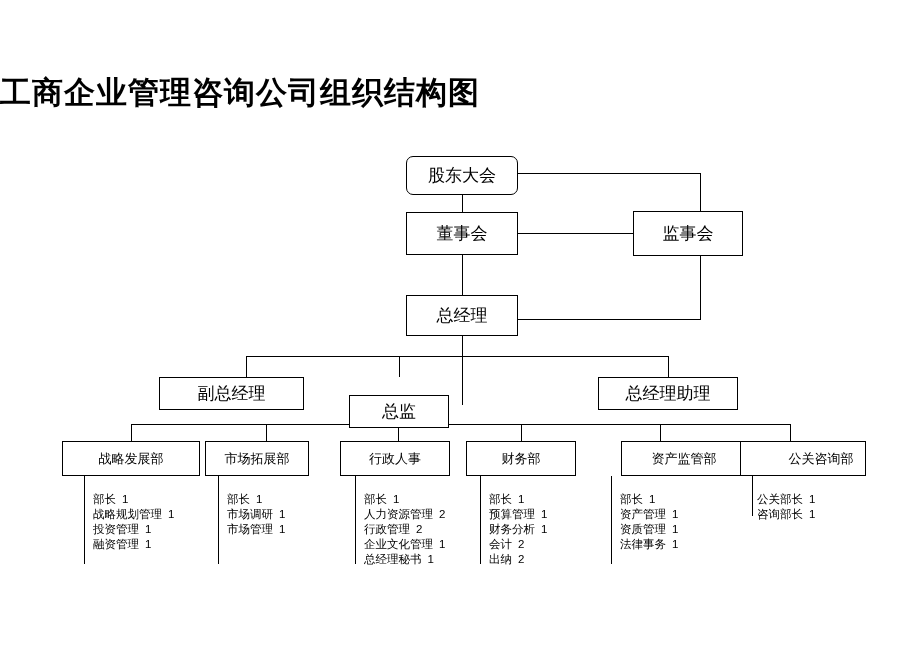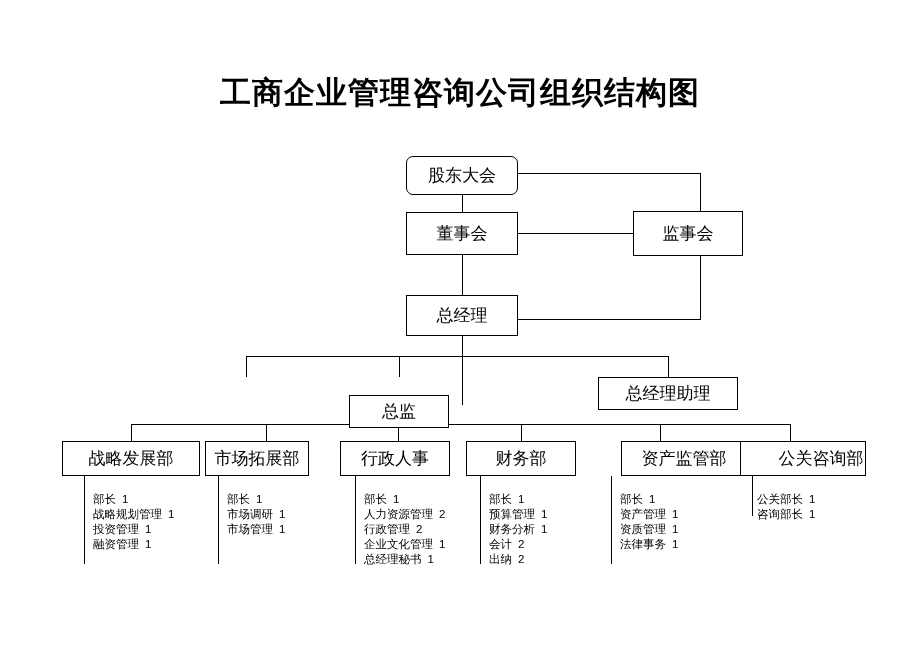--- a/index.html
+++ b/index.html
@@ -16,21 +16,20 @@
     width: 920px;
     height: 651px;
     background: #ffffff;
     overflow: hidden;
   }
   .title {
     position: absolute;
     left: 0;
     top: 72px;
     width: 920px;
-    text-align: center;
     font-size: 31px;
     font-weight: bold;
     letter-spacing: 1px;
     font-family: "Liberation Sans", "DejaVu Sans", sans-serif;
     white-space: nowrap;
   }
   .node {
     position: absolute;
     border: 1px solid #000000;
     background: #ffffff;
@@ -40,21 +39,21 @@
     font-size: 17px;
     font-family: "Liberation Sans", "DejaVu Sans", sans-serif;
     box-sizing: border-box;
     white-space: nowrap;
     z-index: 3;
   }
   .node.rounded {
     border-radius: 7px;
   }
   .node.dept {
-    font-size: 17px;
+    font-size: 13px;
   }
   .ln {
     position: absolute;
     background: #000000;
     z-index: 1;
   }
   .lh { height: 1px; }
   .lv { width: 1px; }
   .detail {
     position: absolute;
@@ -108,20 +107,21 @@
   <div class="ln lv" style="left:752px; top:476px; height:40px;"></div>
 
   <div class="node rounded" style="left:406px; top:156px; width:112px; height:39px;">股东大会</div>
 
   <div class="node" style="left:406px; top:212px; width:112px; height:43px;">董事会</div>
 
   <div class="node" style="left:633px; top:211px; width:110px; height:45px;">监事会</div>
 
   <div class="node" style="left:406px; top:295px; width:112px; height:41px;">总经理</div>
 
+  <div class="node" style="left:159px; top:377px; width:145px; height:33px;">副总经理</div>
 
   <div class="node" style="left:349px; top:395px; width:100px; height:33px;">总监</div>
 
   <div class="node" style="left:598px; top:377px; width:140px; height:33px;">总经理助理</div>
 
   <div class="node dept" style="left:62px; top:441px; width:138px; height:35px;">战略发展部</div>
   <div class="node dept" style="left:205px; top:441px; width:104px; height:35px;">市场拓展部</div>
   <div class="node dept" style="left:340px; top:441px; width:110px; height:35px;">行政人事</div>
   <div class="node dept" style="left:466px; top:441px; width:110px; height:35px;">财务部</div>
   <div class="node dept" style="left:597px; top:441px; width:126px; height:35px;margin-left:24px;">资产监管部</div>

